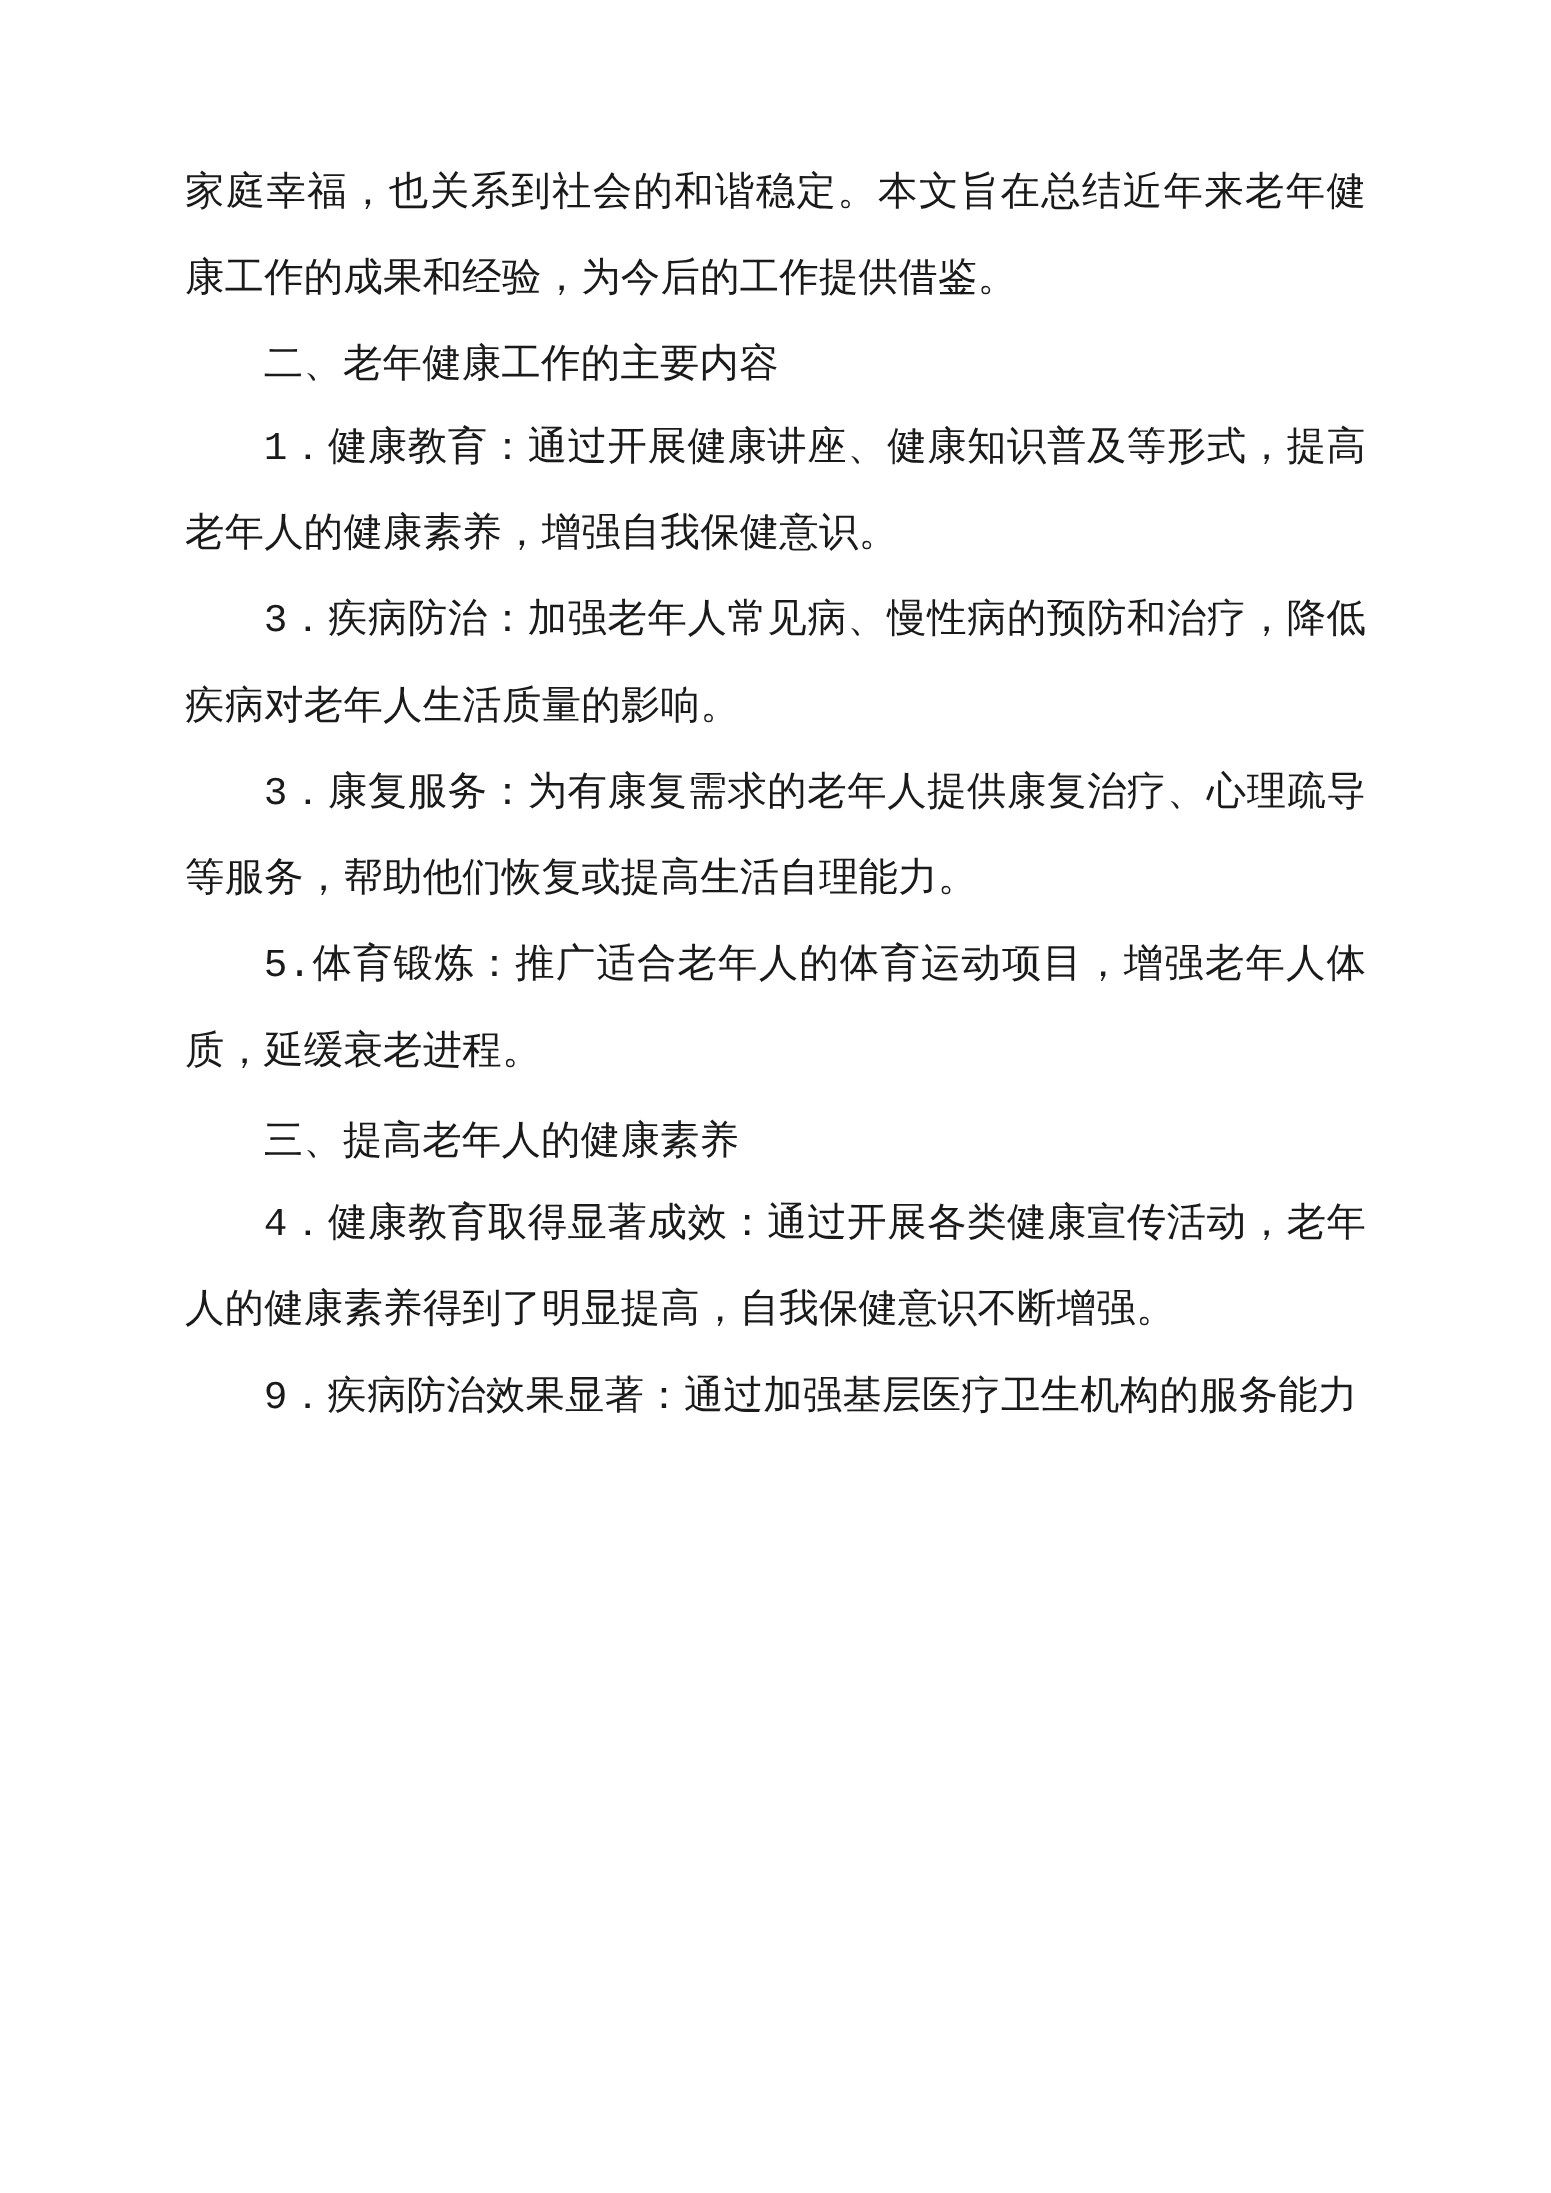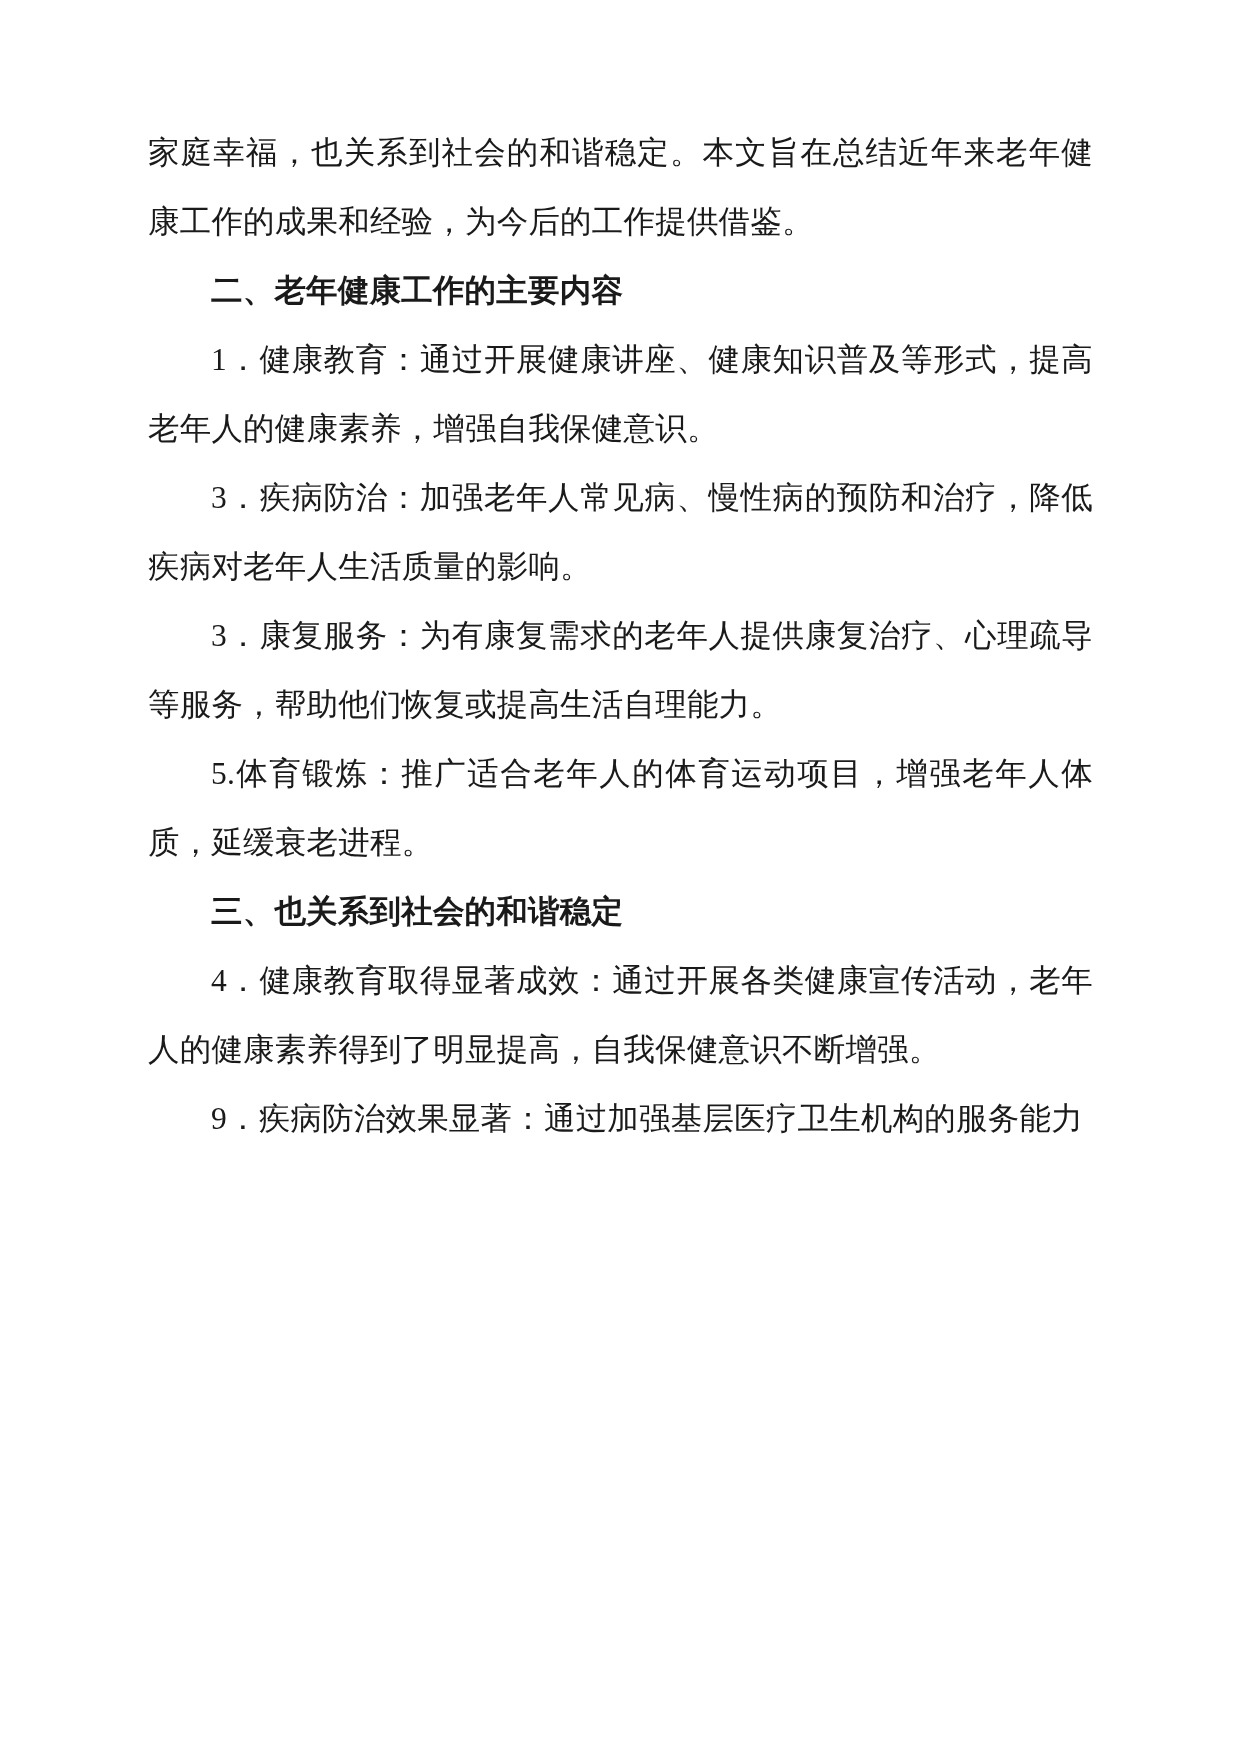--- a/index.html
+++ b/index.html
@@ -28,24 +28,25 @@
     margin: 0 0 0 0;
     font-size: 31.5px;
     line-height: 69px;
     text-align: justify;
     text-justify: inter-ideograph;
     letter-spacing: 0.2px;
     color: #1a1a1a;
   }
   p.indent {
     text-indent: 63px;
+    font-family: Liberation Mono, monospace;
   }
   p.heading {
     text-indent: 63px;
-    font-weight: bold;
+    font-weight: normal;
   }
 </style>
 </head>
 <body>
 
 <div class="page">
   <div class="doc-body">
 
     <p class="para">家庭幸福，也关系到社会的和谐稳定。本文旨在总结近年来老年健康工作的成果和经验，为今后的工作提供借鉴。</p>
 
@@ -54,20 +55,20 @@
     <p class="para indent">1．健康教育：通过开展健康讲座、健康知识普及等形式，提高老年人的健康素养，增强自我保健意识。</p>
 
     <p class="para indent">3．疾病防治：加强老年人常见病、慢性病的预防和治疗，降低疾病对老年人生活质量的影响。</p>
 
     <p class="para indent">3．康复服务：为有康复需求的老年人提供康复治疗、心理疏导等服务，帮助他们恢复或提高生活自理能力。</p>
 
 
     <p class="para indent">5.体育锻炼：推广适合老年人的体育运动项目，增强老年人体质，延缓衰老进程。</p>
 
 
-    <p class="para heading">三、也关系到社会的和谐稳定</p>
+    <p class="para heading">三、提高老年人的健康素养</p>
 
     <p class="para indent">4．健康教育取得显著成效：通过开展各类健康宣传活动，老年人的健康素养得到了明显提高，自我保健意识不断增强。</p>
 
     <p class="para indent">9．疾病防治效果显著：通过加强基层医疗卫生机构的服务能力</p>
 
   </div>
 </div>
 
 </body></html>

